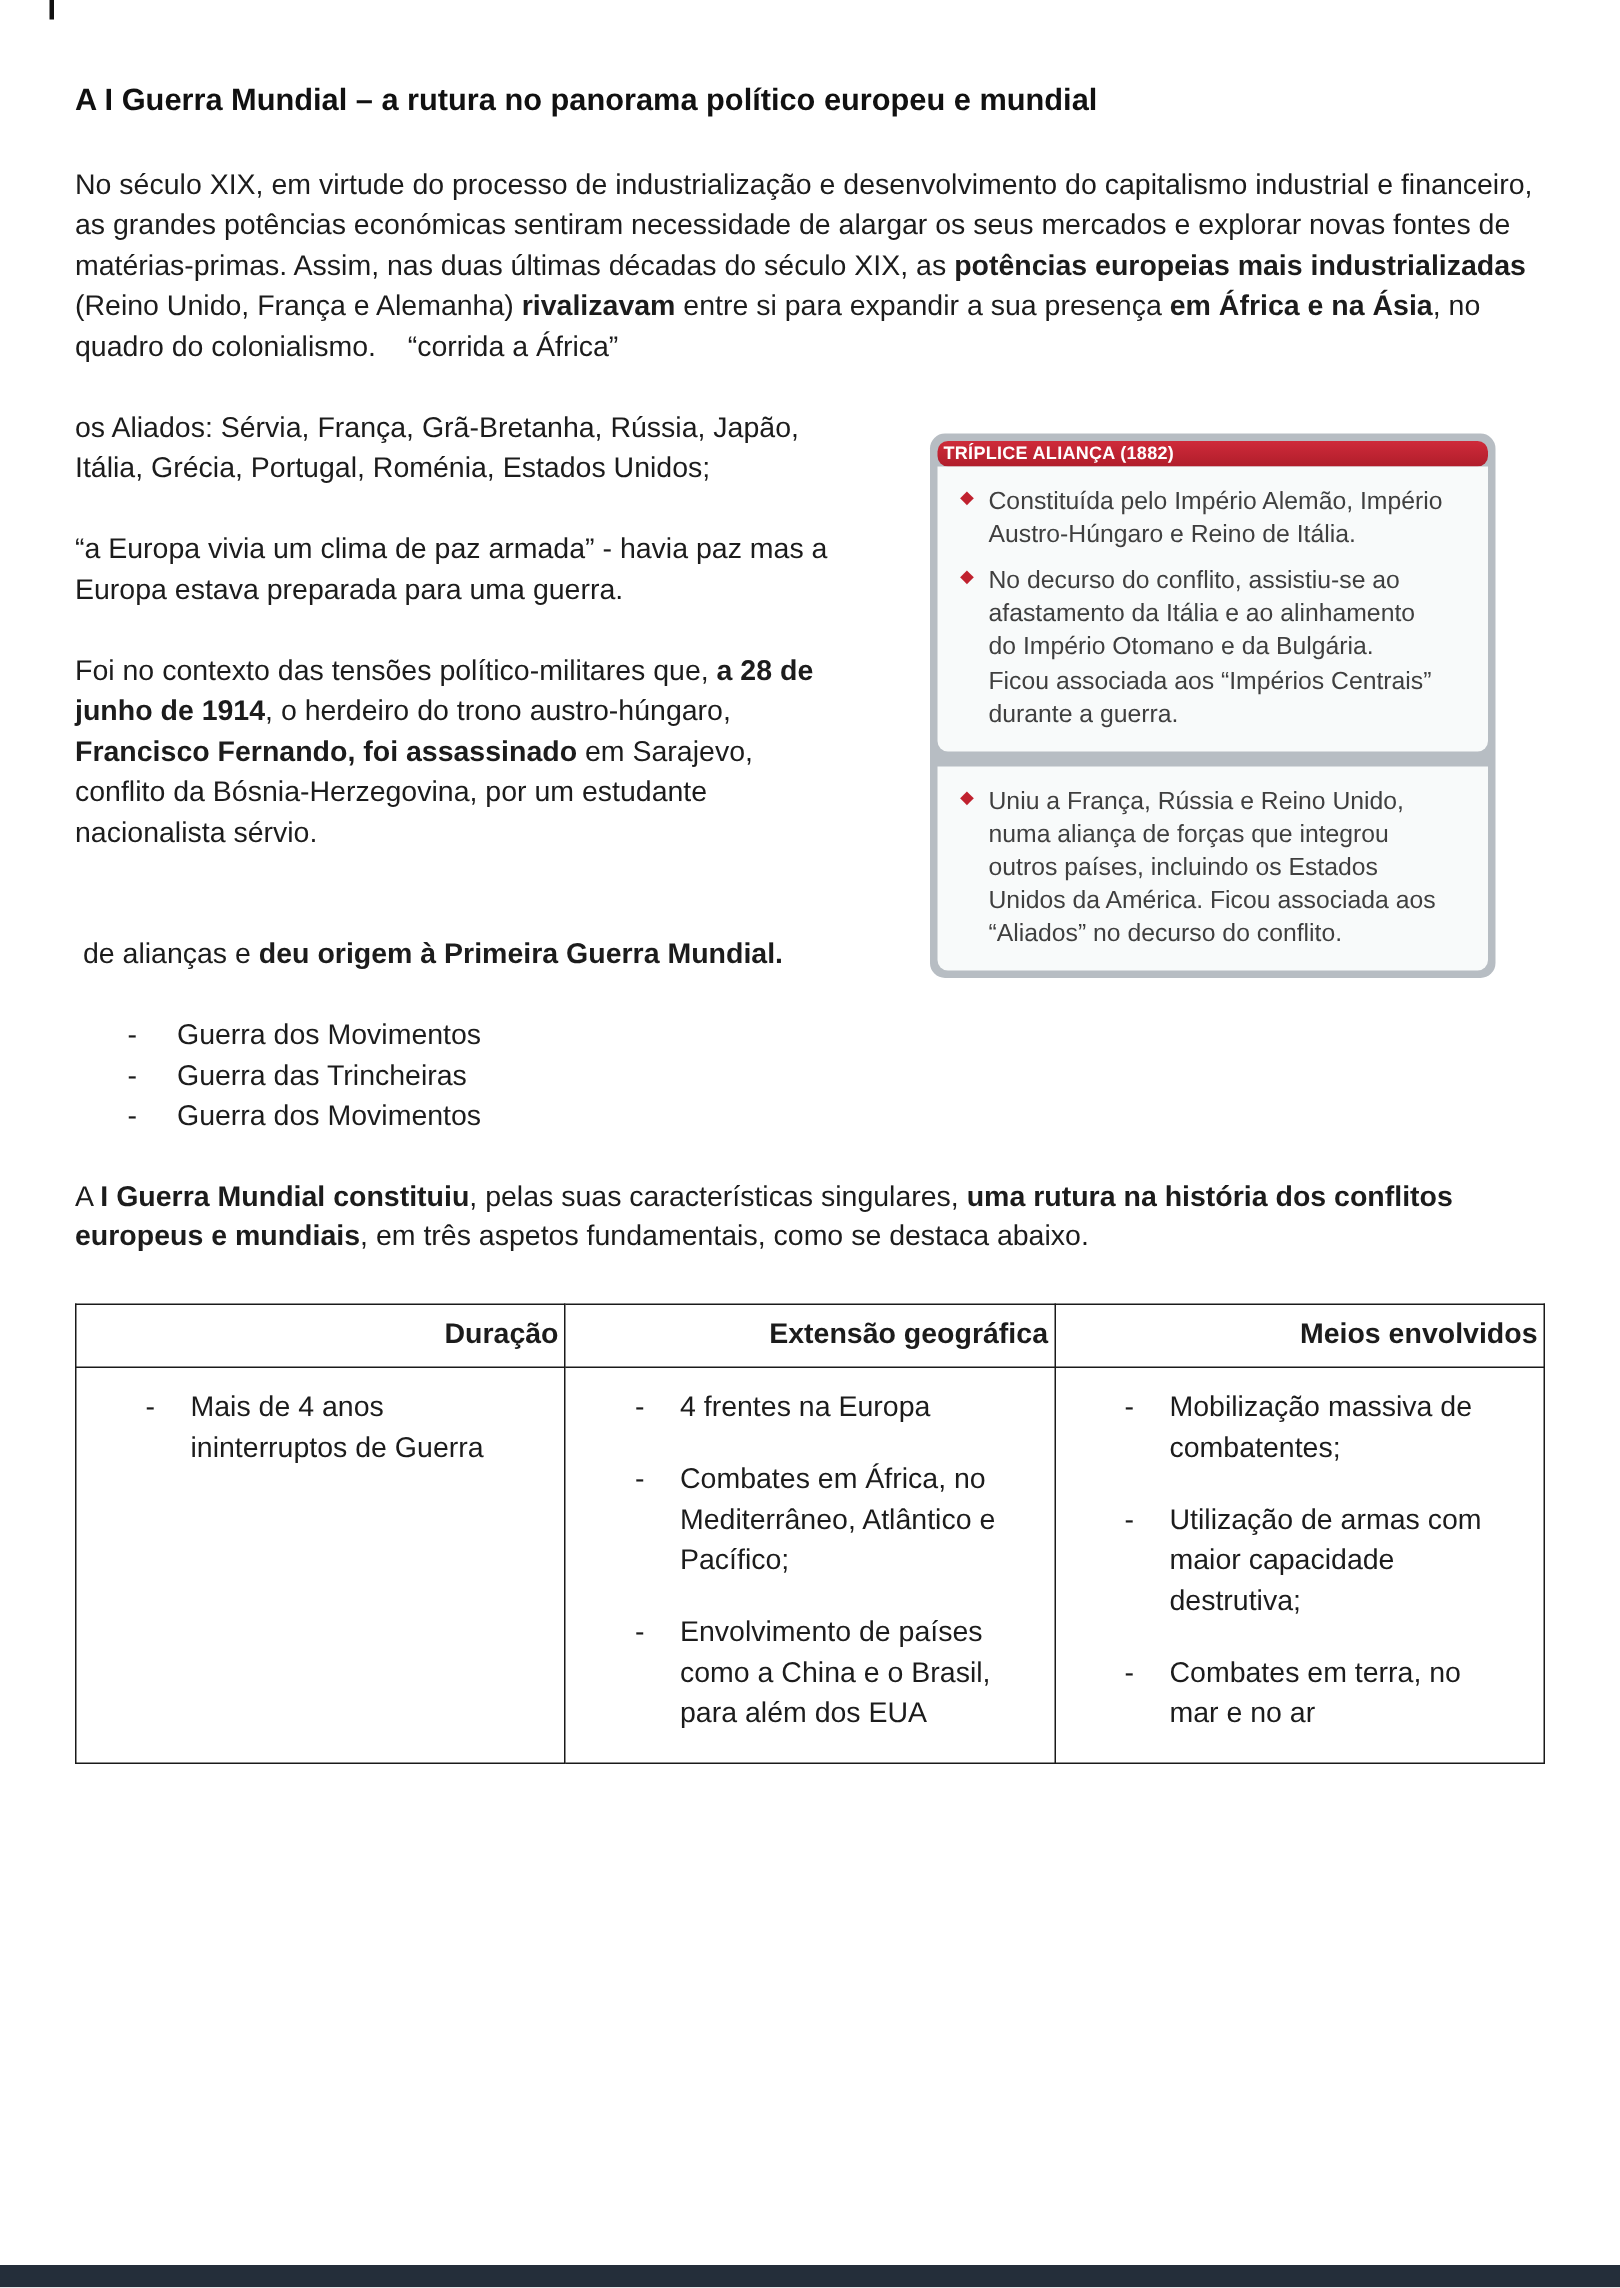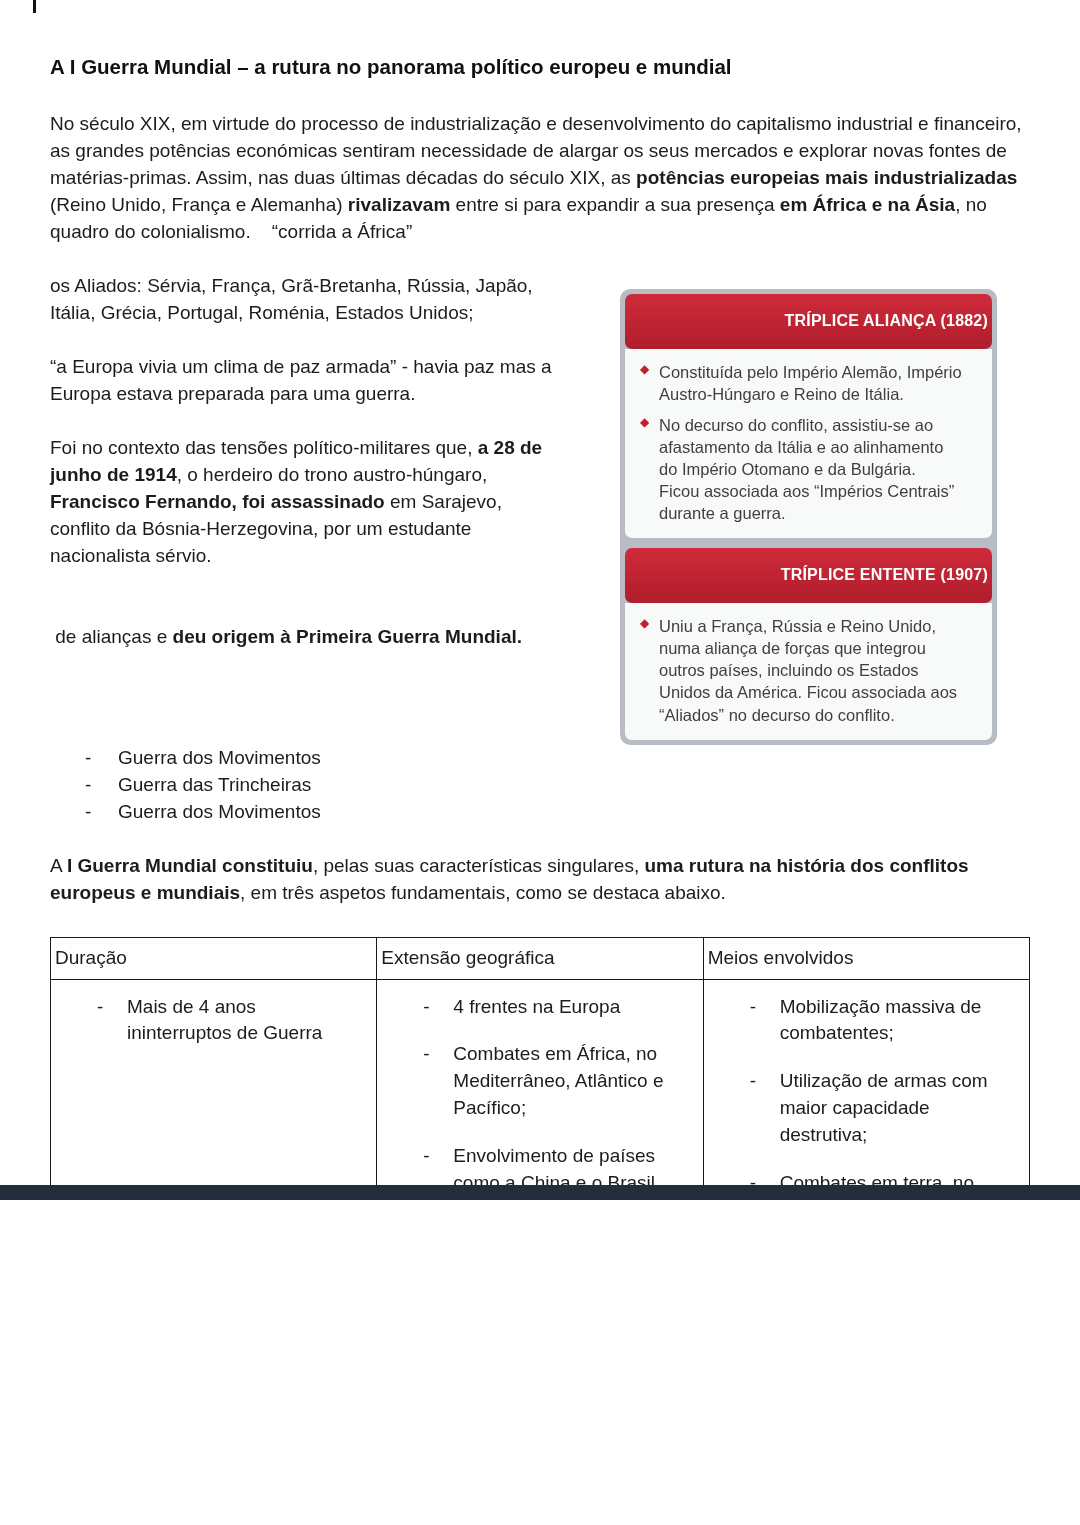--- a/index.html
+++ b/index.html
@@ -1,19 +1,19 @@
 <!DOCTYPE html>
 <html><head>
 <meta charset="utf-8">
 <style>
   html,body{margin:0;padding:0;background:#ffffff;}
   .page{
     position:relative;
     width:1080px;
-    height:1200px;
+    height:1525px;
     box-sizing:border-box;
     background:#ffffff;
     font-family:"Liberation Sans","DejaVu Sans",sans-serif;
     font-size:19px;
     line-height:1.42;
     color:#1c1c1c;
     padding:52px 50px 0 50px;
     overflow:hidden;
   }
   .corner-mark{
@@ -33,22 +33,22 @@
 
   
   .panel{
     width:377px;flex:none;margin-left:15px;margin-top:16px;
     background:#b7bdc3;border-radius:10px;padding:5px;box-sizing:border-box;
   }
   .card{margin-bottom:10px;}
   .card:last-child{margin-bottom:0;}
   .card-header{
     background:linear-gradient(#cf2b3a,#b01d2b);
-    color:#fff;font-weight:bold;font-size:16px;letter-spacing:.2px;
-    text-align:right;padding:16px 4px;border-radius:7px;
+    color:#fff;font-weight:bold;font-size:12px;letter-spacing:.2px;
+    text-align:left;padding:0 4px;border-radius:7px;
   }
   .card-body{
     background:#f8fafa;border-radius:0 0 7px 7px;
     padding:12px 12px 14px 14px;
     font-size:16.5px;line-height:1.34;color:#3f3f3f;
   }
   .bullet{position:relative;padding-left:20px;margin-bottom:9px;}
   .bullet:last-child{margin-bottom:0;}
   .diamond{
     position:absolute;left:1px;top:2px;color:#c0212e;font-size:12px;line-height:1;
@@ -58,21 +58,21 @@
   
   .phases{margin:0 0 27px 0;}
   .phase{position:relative;padding-left:68px;}
   .dash{position:absolute;left:35px;top:0;}
 
   
   table.info{
     width:100%;border-collapse:collapse;table-layout:fixed;margin-top:30px;
   }
   table.info th,table.info td{border:1.5px solid #1a1a1a;}
-  table.info th{font-weight:normal;padding:7px 4px;text-align:left;font-size:19px;margin-left:17px;}
+  table.info th{font-weight:bold;padding:7px 4px;text-align:right;font-size:19px;margin-left:17px;}
   table.info td{vertical-align:top;padding:14px 6px 18px 0;}
   .cell-item{position:relative;padding-left:76px;margin-bottom:21px;}
   .cell-item:last-child{margin-bottom:0;}
   .cell-item .dash{left:46px;}
   .ctext{white-space:pre-line;}
 
   .footer-bar{
     position:absolute;left:0;right:0;bottom:0;height:15px;background:#242e3a;
   }
 </style>
@@ -110,21 +110,20 @@
             <span class="btext">No decurso do conflito, assistiu-se ao
 afastamento da Itália e ao alinhamento
 do Império Otomano e da Bulgária.
 Ficou associada aos “Impérios Centrais”
 durante a guerra.</span>
           </div>
         </div>
       </div>
 
       <div class="card">
-        <div class="card-header">TRÍPLICE ENTENTE (1907)</div>
         <div class="card-body">
           <div class="bullet">
             <span class="diamond">◆</span>
             <span class="btext">Uniu a França, Rússia e Reino Unido,
 numa aliança de forças que integrou
 outros países, incluindo os Estados
 Unidos da América. Ficou associada aos
 “Aliados” no decurso do conflito.</span>
           </div>
         </div>

